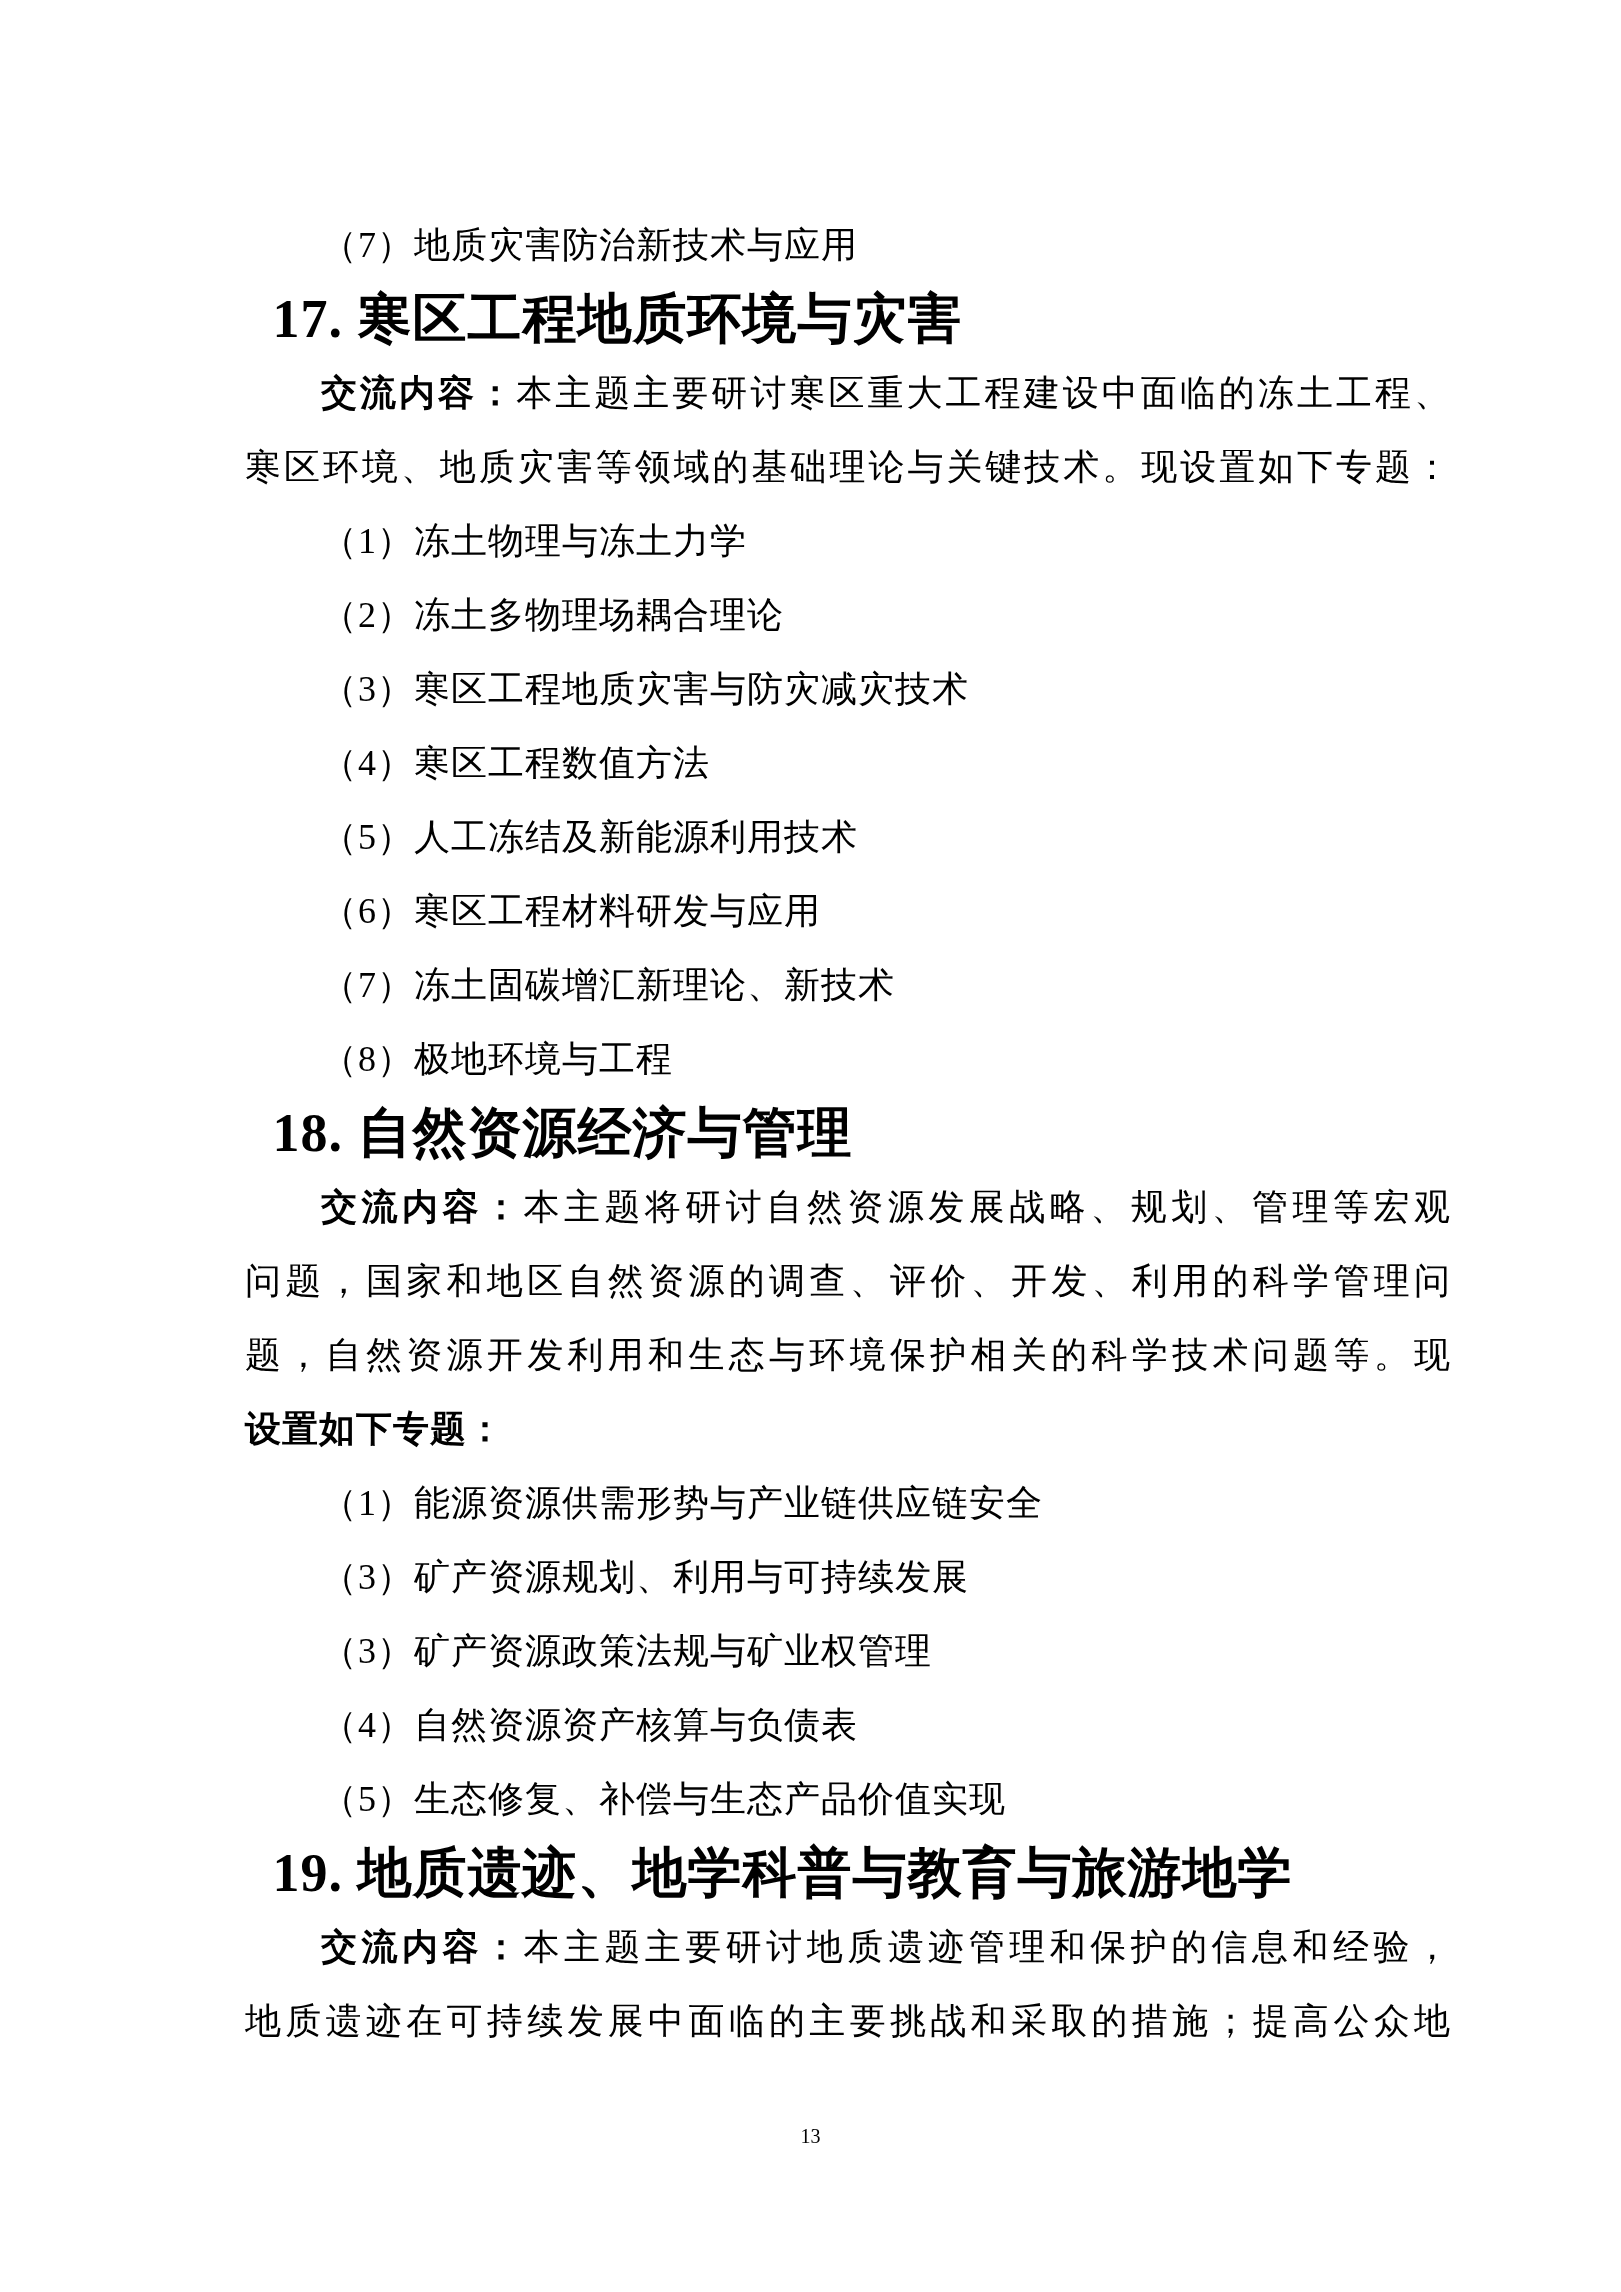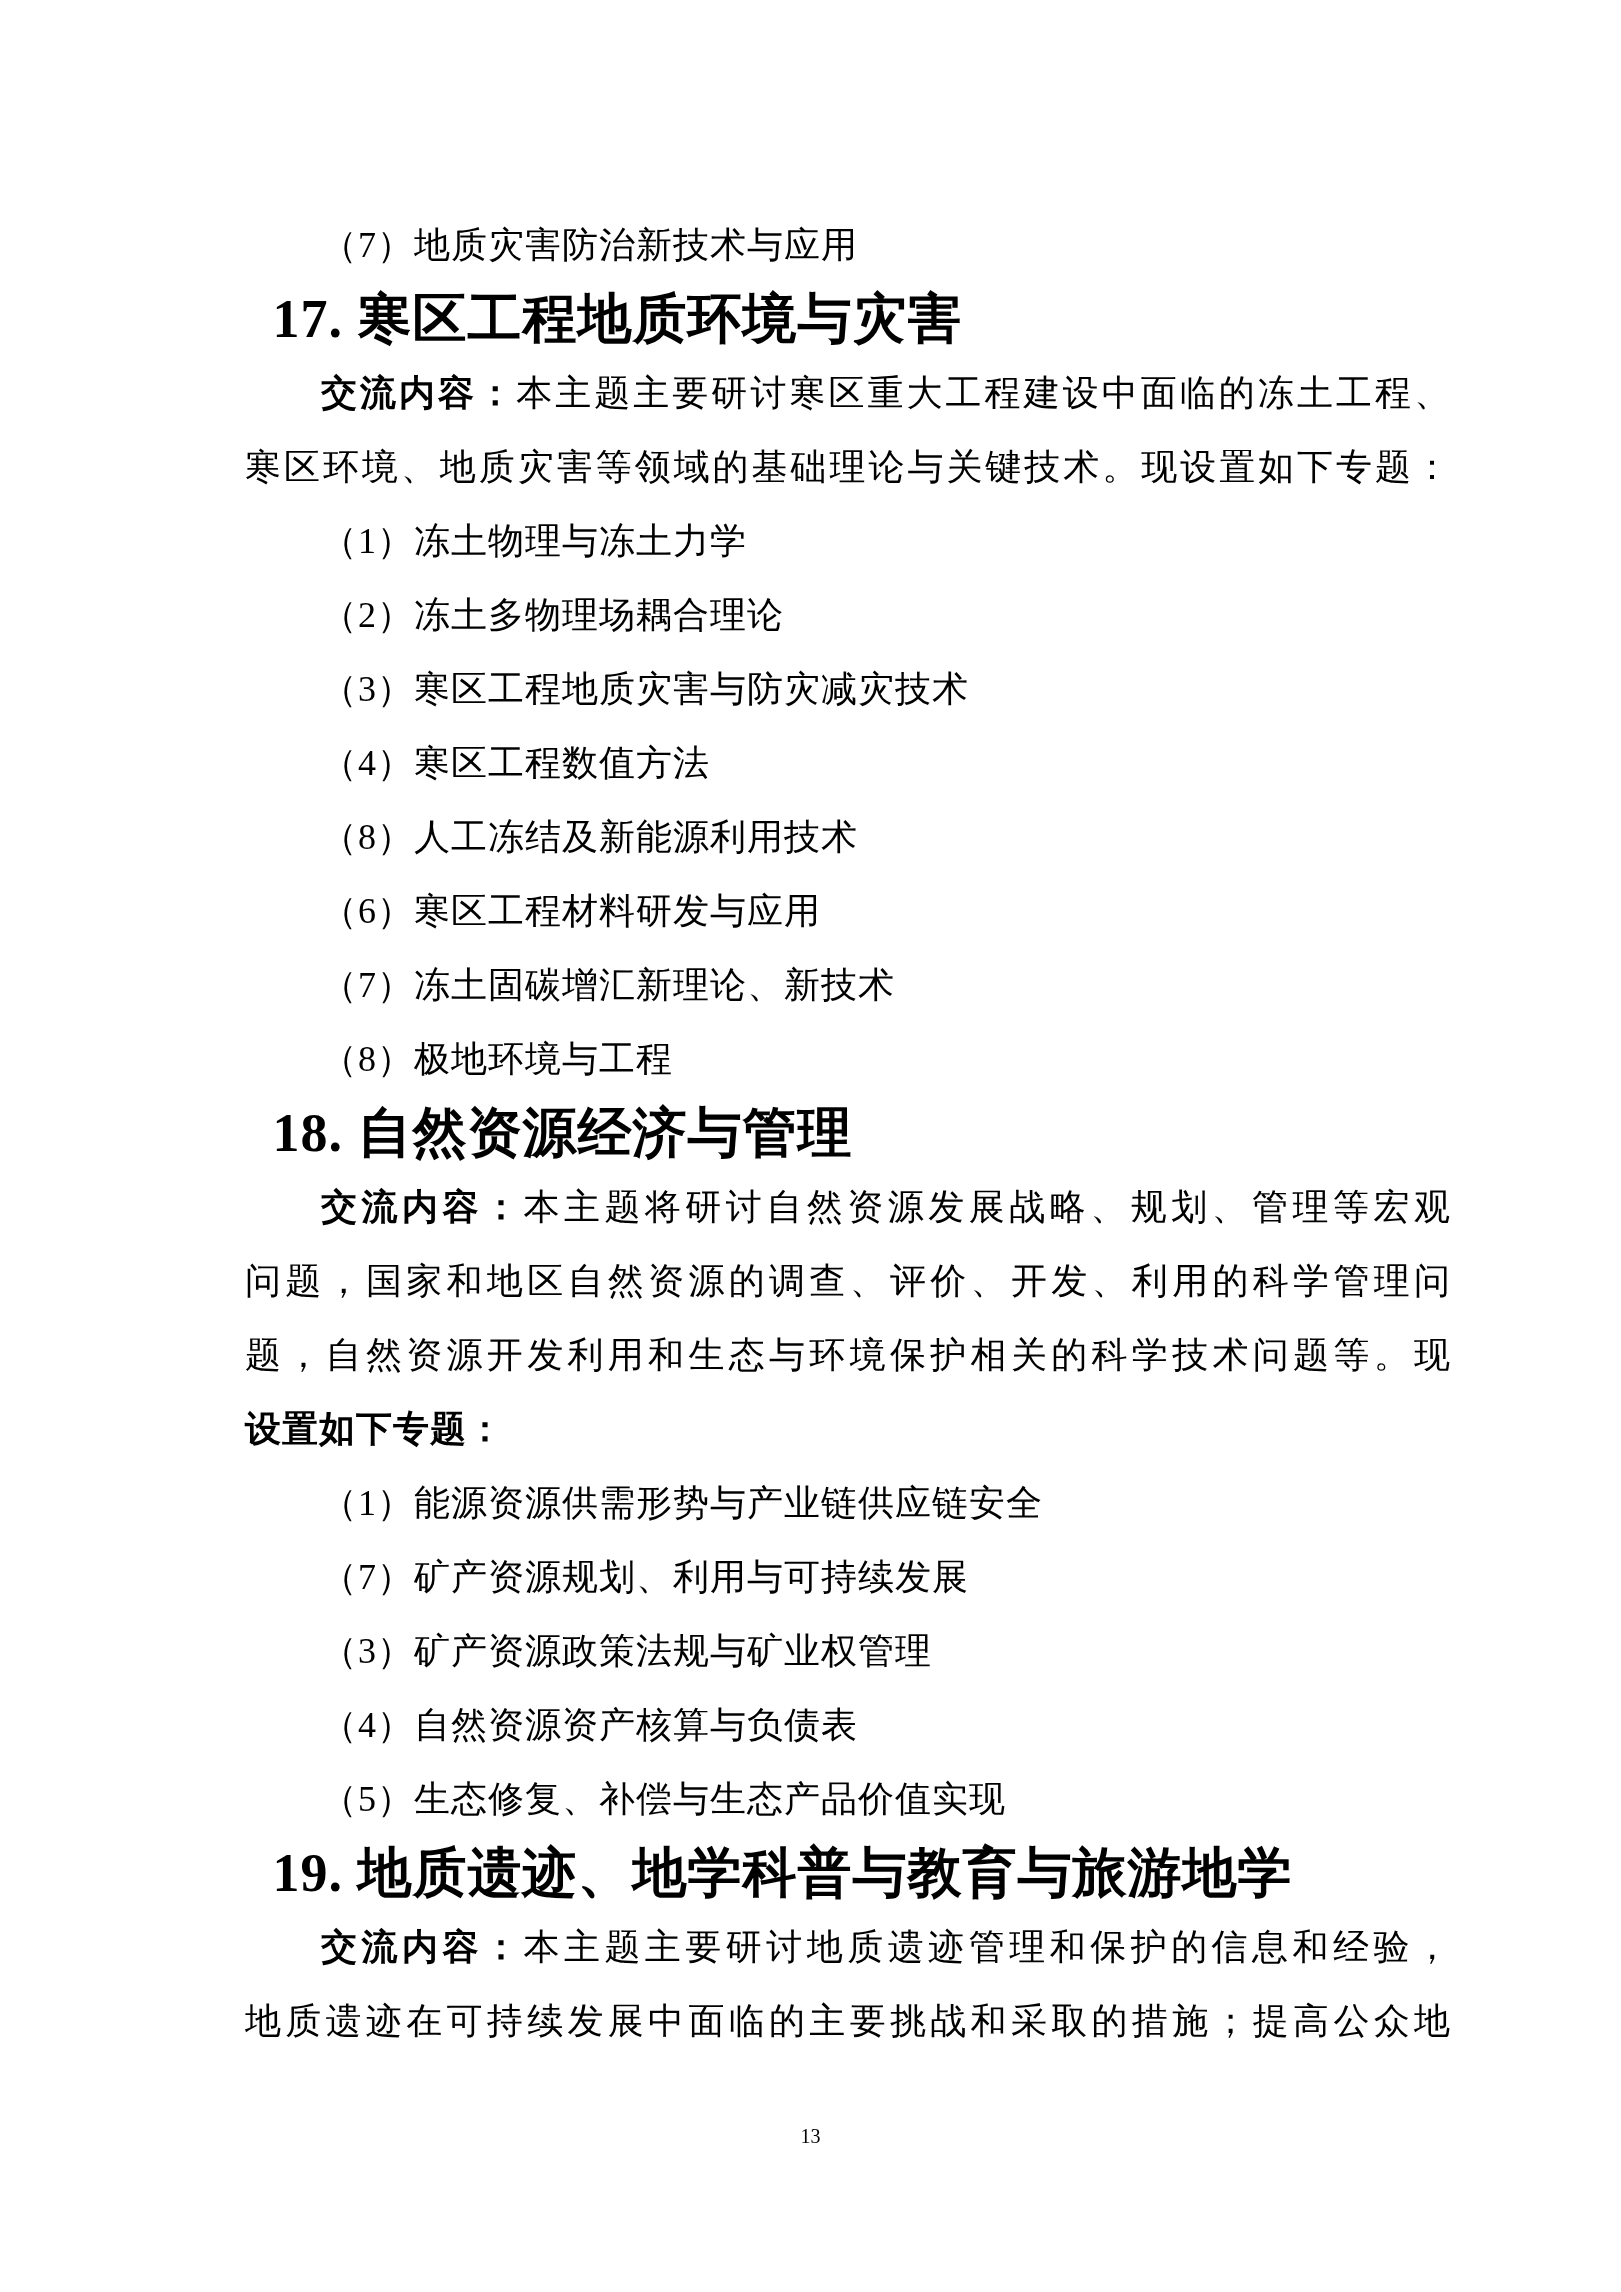--- a/index.html
+++ b/index.html
@@ -64,31 +64,31 @@
 <div class="page">
   <main class="body-text" id="doc-body">
       <div class="line item"><span class="seg">（7）地质灾害防治新技术与应用</span></div>
       <div class="line heading"><span class="seg-bold">17. 寒区工程地质环境与灾害</span></div>
       <div class="line para-first"><span class="seg-bold">交流内容：</span><span class="seg">本主题主要研讨寒区重大工程建设中面临的冻土工程、</span></div>
       <div class="line para-full"><span class="seg">寒区环境、地质灾害等领域的基础理论与关键技术。现设置如下专题：</span></div>
       <div class="line item"><span class="seg">（1）冻土物理与冻土力学</span></div>
       <div class="line item"><span class="seg">（2）冻土多物理场耦合理论</span></div>
       <div class="line item"><span class="seg">（3）寒区工程地质灾害与防灾减灾技术</span></div>
       <div class="line item"><span class="seg">（4）寒区工程数值方法</span></div>
-      <div class="line item"><span class="seg">（8）人工冻结及新能源利用技术</span></div>
+      <div class="line item"><span class="seg">（5）人工冻结及新能源利用技术</span></div>
       <div class="line item"><span class="seg">（6）寒区工程材料研发与应用</span></div>
       <div class="line item"><span class="seg">（7）冻土固碳增汇新理论、新技术</span></div>
       <div class="line item"><span class="seg">（8）极地环境与工程</span></div>
       <div class="line heading"><span class="seg-bold">18. 自然资源经济与管理</span></div>
       <div class="line para-first"><span class="seg-bold">交流内容：</span><span class="seg">本主题将研讨自然资源发展战略、规划、管理等宏观</span></div>
       <div class="line para-full"><span class="seg">问题，国家和地区自然资源的调查、评价、开发、利用的科学管理问</span></div>
       <div class="line para-full"><span class="seg">题，自然资源开发利用和生态与环境保护相关的科学技术问题等。现</span></div>
       <div class="line para-end"><span class="seg">设置如下专题：</span></div>
       <div class="line item"><span class="seg">（1）能源资源供需形势与产业链供应链安全</span></div>
-      <div class="line item"><span class="seg">（7）矿产资源规划、利用与可持续发展</span></div>
+      <div class="line item"><span class="seg">（3）矿产资源规划、利用与可持续发展</span></div>
       <div class="line item"><span class="seg">（3）矿产资源政策法规与矿业权管理</span></div>
       <div class="line item"><span class="seg">（4）自然资源资产核算与负债表</span></div>
       <div class="line item"><span class="seg">（5）生态修复、补偿与生态产品价值实现</span></div>
       <div class="line heading"><span class="seg-bold">19. 地质遗迹、地学科普与教育与旅游地学</span></div>
       <div class="line para-first"><span class="seg-bold">交流内容：</span><span class="seg">本主题主要研讨地质遗迹管理和保护的信息和经验，</span></div>
       <div class="line para-full"><span class="seg">地质遗迹在可持续发展中面临的主要挑战和采取的措施；提高公众地</span></div>
     </main>
   <div class="footer">13</div>
 </div>
 

